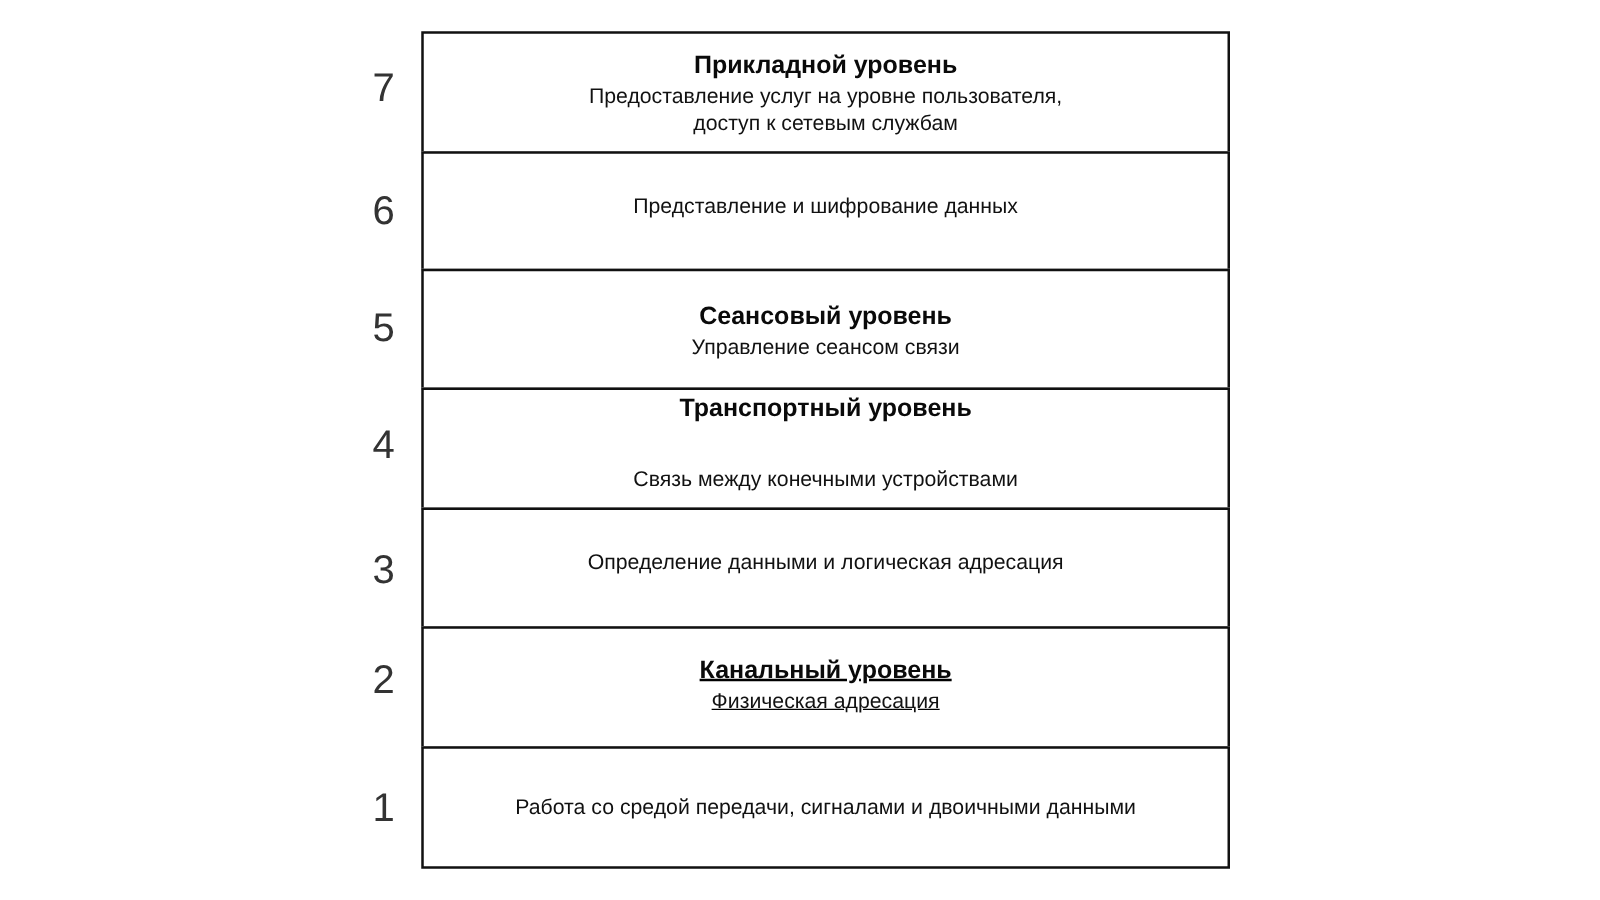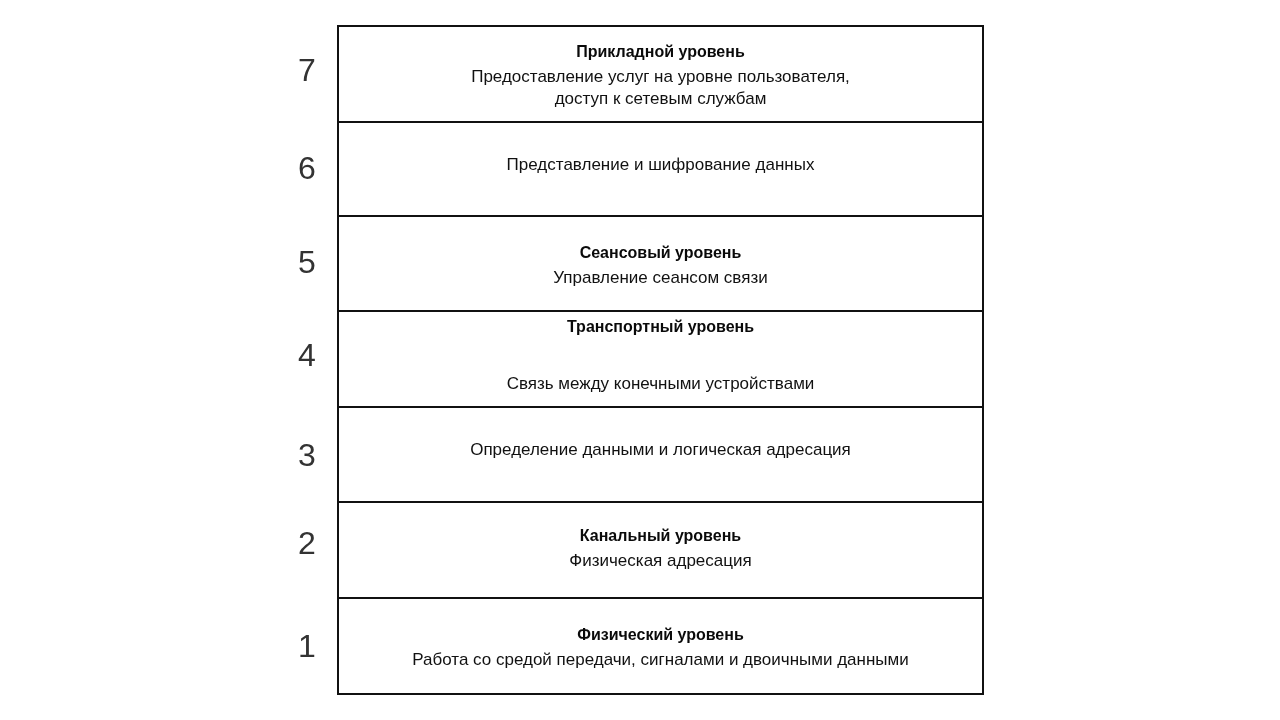--- a/index.html
+++ b/index.html
@@ -2,21 +2,21 @@
 <html><head>
 <meta charset="utf-8">
 <style>
   html, body { margin: 0; padding: 0; background: #ffffff; }
   body { width: 1280px; height: 720px; position: relative; overflow: hidden;
          font-family: "Liberation Sans", "DejaVu Sans", sans-serif; color: #000; }
   .stack { position: absolute; left: 337px; top: 25px; width: 647px; }
   .layer { position: absolute; left: 0; width: 647px; box-sizing: border-box;
            border: 2px solid #111; background: #fff;
            display: flex; flex-direction: column; align-items: center; justify-content: center; text-align: center; }
-  .layer-title { font-weight: bold; font-size: 16px; line-height: 28px; color: #0a0a0a; }
+  .layer-title { font-weight: bold; font-size: 20px; line-height: 28px; color: #0a0a0a; }
   .layer-desc { font-size: 17px; line-height: 22px; color: #111; text-align: right; }
   .num { position: absolute; left: 280px; width: 54px; text-align: center;
          font-size: 32px; color: #333; font-family: "Liberation Sans", "DejaVu Sans", sans-serif; }
 </style>
 </head>
 <body>
 
 <div>
 
   <div class="num" style="top:52px;">7</div>
@@ -40,22 +40,21 @@
       <div class="layer-title">Сеансовый уровень</div>
       <div class="layer-desc">Управление сеансом связи</div>
     </div>
     <div class="layer" style="top:285px;height:98px;padding-bottom:10px;gap:32px;">
       <div class="layer-title">Транспортный уровень</div>
       <div class="layer-desc">Связь между конечными устройствами</div>
     </div>
     <div class="layer" style="top:381px;height:97px;padding-bottom:10px;">
       <div class="layer-desc">Определение данными и логическая адресация</div>
     </div>
-    <div class="layer" style="top:476px;height:98px;padding-bottom:6px;">
+    <div class="layer" style="top:476px;height:98px;padding-bottom:6px;text-decoration:underline;">
       <div class="layer-title">Канальный уровень</div>
       <div class="layer-desc">Физическая адресация</div>
     </div>
     <div class="layer" style="top:572px;height:98px;">
-      <div class="layer-title">Физический уровень</div>
       <div class="layer-desc">Работа со средой передачи, сигналами и двоичными данными</div>
     </div>
   </div>
 </div>
 
 </body></html>

